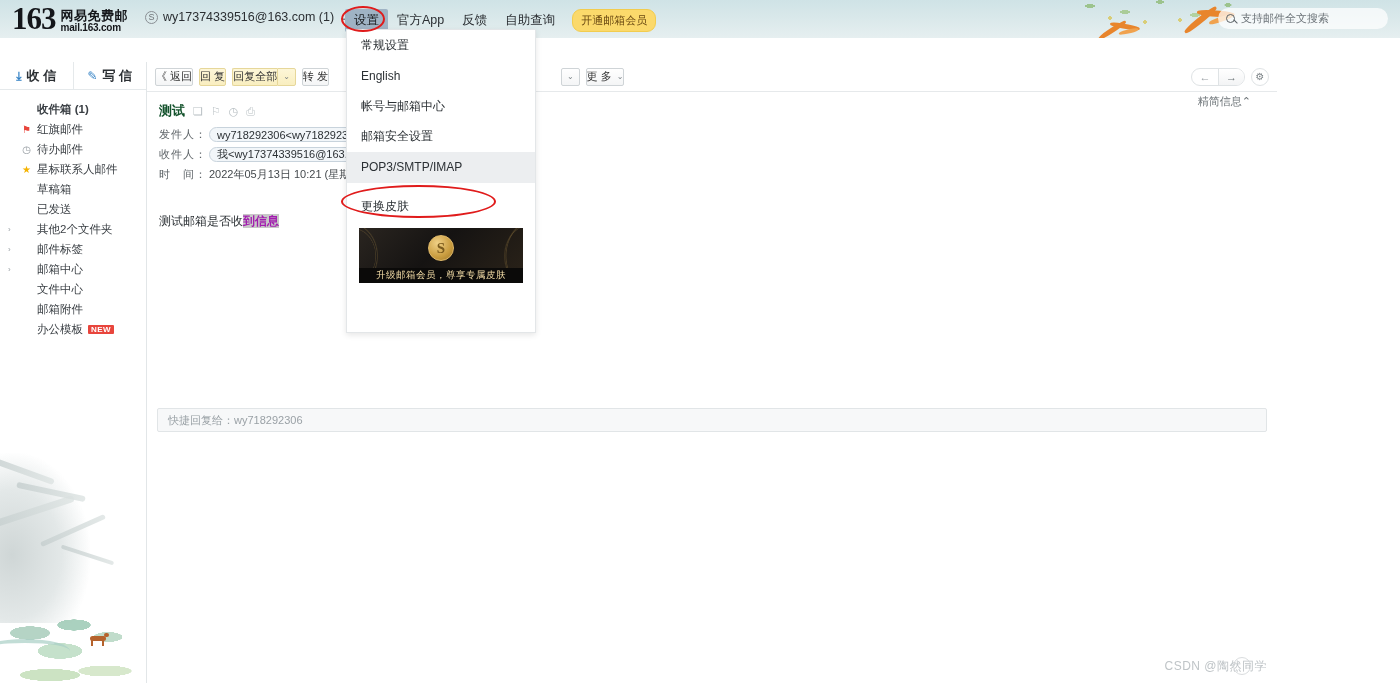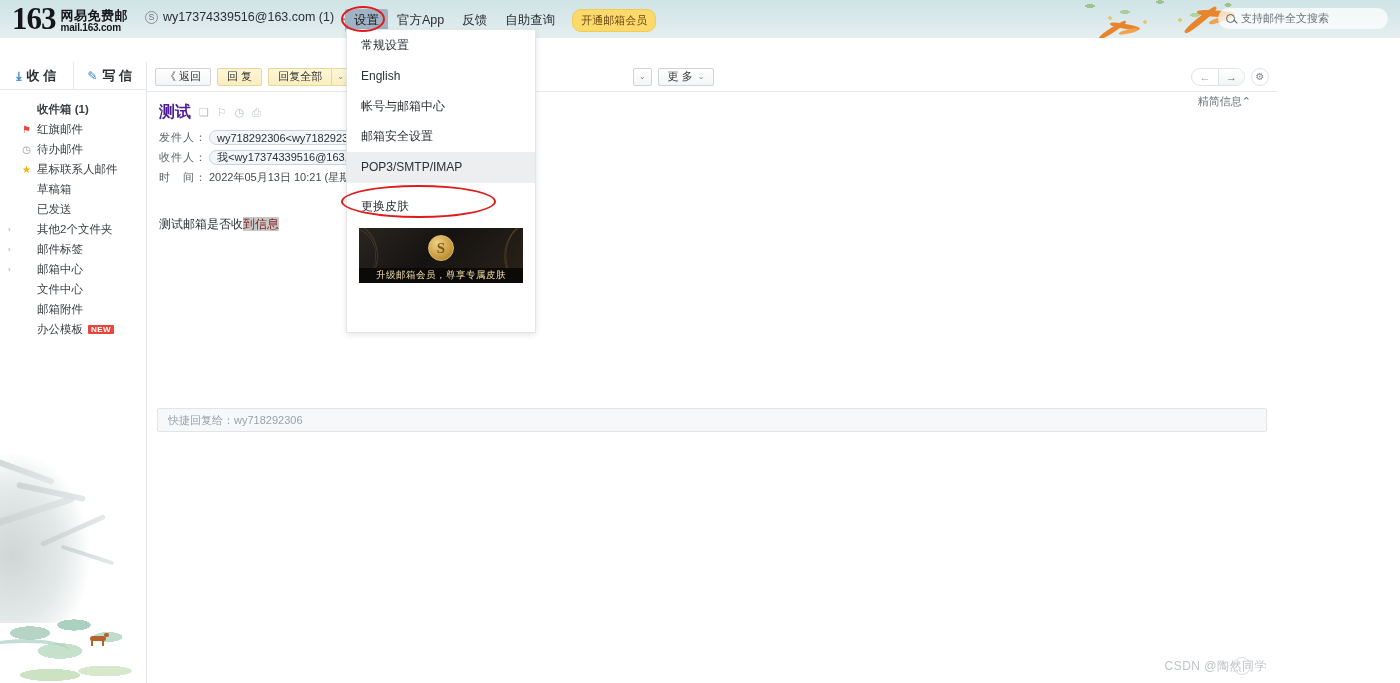--- a/index.html
+++ b/index.html
@@ -118,48 +118,48 @@
        radial-gradient(ellipse 44px 9px at 95px 30px, #d3e6c7 0 60%, transparent 61%);
      opacity:.9; }
   .tree .deer { position:absolute; left:88px; bottom:38px; width:24px; height:12px; }
   .tree .deer i { position:absolute; background:#b5622c; }
   .tree .bluepath { position:absolute; left:-20px; bottom:20px; width:90px; height:24px; border-top:4px solid #a9cfc6; border-radius:50%; opacity:.7; }
 
   
   .main { position:absolute; left:147px; top:62px; right:0; bottom:0; background:#fff; }
   .toolbar { height:30px; border-bottom:1px solid #e6e9eb; display:flex; align-items:center; padding:0 8px; gap:6px; background:#fff; }
   .btn {
-    height:18px; font-size:11px; padding:0 9px; display:flex; align-items:center; justify-content:center;
+    height:18px; font-size:11px; padding:0 0; display:flex; align-items:center; justify-content:center;
     border:1px solid #cfd4d7; border-radius:2px; background:linear-gradient(180deg,#ffffff,#f4f5f6); color:#333;
     white-space:nowrap;
   }
   .btn.yellow { background:linear-gradient(180deg,#fdf6d8,#f9eec0); border-color:#e6d79a; }
   .btn.split { padding:0 5px; }
   .btn .cv { font-size:8px; color:#7d8488; }
   .tb-right { margin-left:auto; display:flex; align-items:center; gap:6px; }
   .navgroup { display:flex; border:1px solid #dfe3e5; border-radius:10px; overflow:hidden; height:18px; }
   .navgroup div { width:26px; display:flex; align-items:center; justify-content:center; font-size:11px; color:#9aa0a5; }
   .navgroup div + div { border-left:1px solid #dfe3e5; background:linear-gradient(180deg,#fff,#f3f4f5); color:#6a7175; }
   .gear { width:18px; height:18px; border:1px solid #dfe3e5; border-radius:50%; display:flex; align-items:center; justify-content:center; font-size:10px; color:#7d8488; }
 
   .mailhead { padding:10px 12px 4px 12px; position:relative; }
   .mh-title { display:flex; align-items:center; gap:8px; margin-bottom:7px; }
-  .mh-title .subj { font-size:16px; font-weight:bold; color:#4c1d95; }
+  .mh-title .subj { font-size:13px; font-weight:bold; color:#14532d; }
   .mh-title .mini { color:#b9c0c4; font-size:11px; }
   .mh-row { display:flex; font-size:11px; color:#44494d; margin-bottom:5px; }
   .mh-label { width:50px; color:#5e6468; flex:none; letter-spacing:1px; }
   .chip {
     display:inline-flex; align-items:center; height:15px; padding:0 7px; font-size:11px;
     border:1px solid #c8d3dc; border-radius:8px; background:#f2f6f9; color:#2b3034; max-width:none;
   }
   .plus { margin-left:6px; color:#7d8488; font-size:11px; }
   .mh-time { font-size:11px; color:#44494d; }
   .concise { position:absolute; right:26px; top:2px; font-size:11px; color:#6a7175; }
   .mailbody { padding:22px 12px; font-size:12px; color:#2b3034; }
-  .sel { background:#c8c8c8; color:#7f1d1d; }
+  .sel { background:#c8c8c8; color:#a21caf;font-weight:bold; }
 
   .quickreply {
     position:absolute; left:10px; right:10px; top:346px; height:24px;
     background:#f7f8f9; border:1px solid #e1e5e7; border-radius:2px;
     display:flex; align-items:center; padding:4px 10px; font-size:11px; color:#9aa1a6;
   }
 
   
   .dropdown {
     position:absolute; left:346px; top:29px; width:190px; height:304px;

